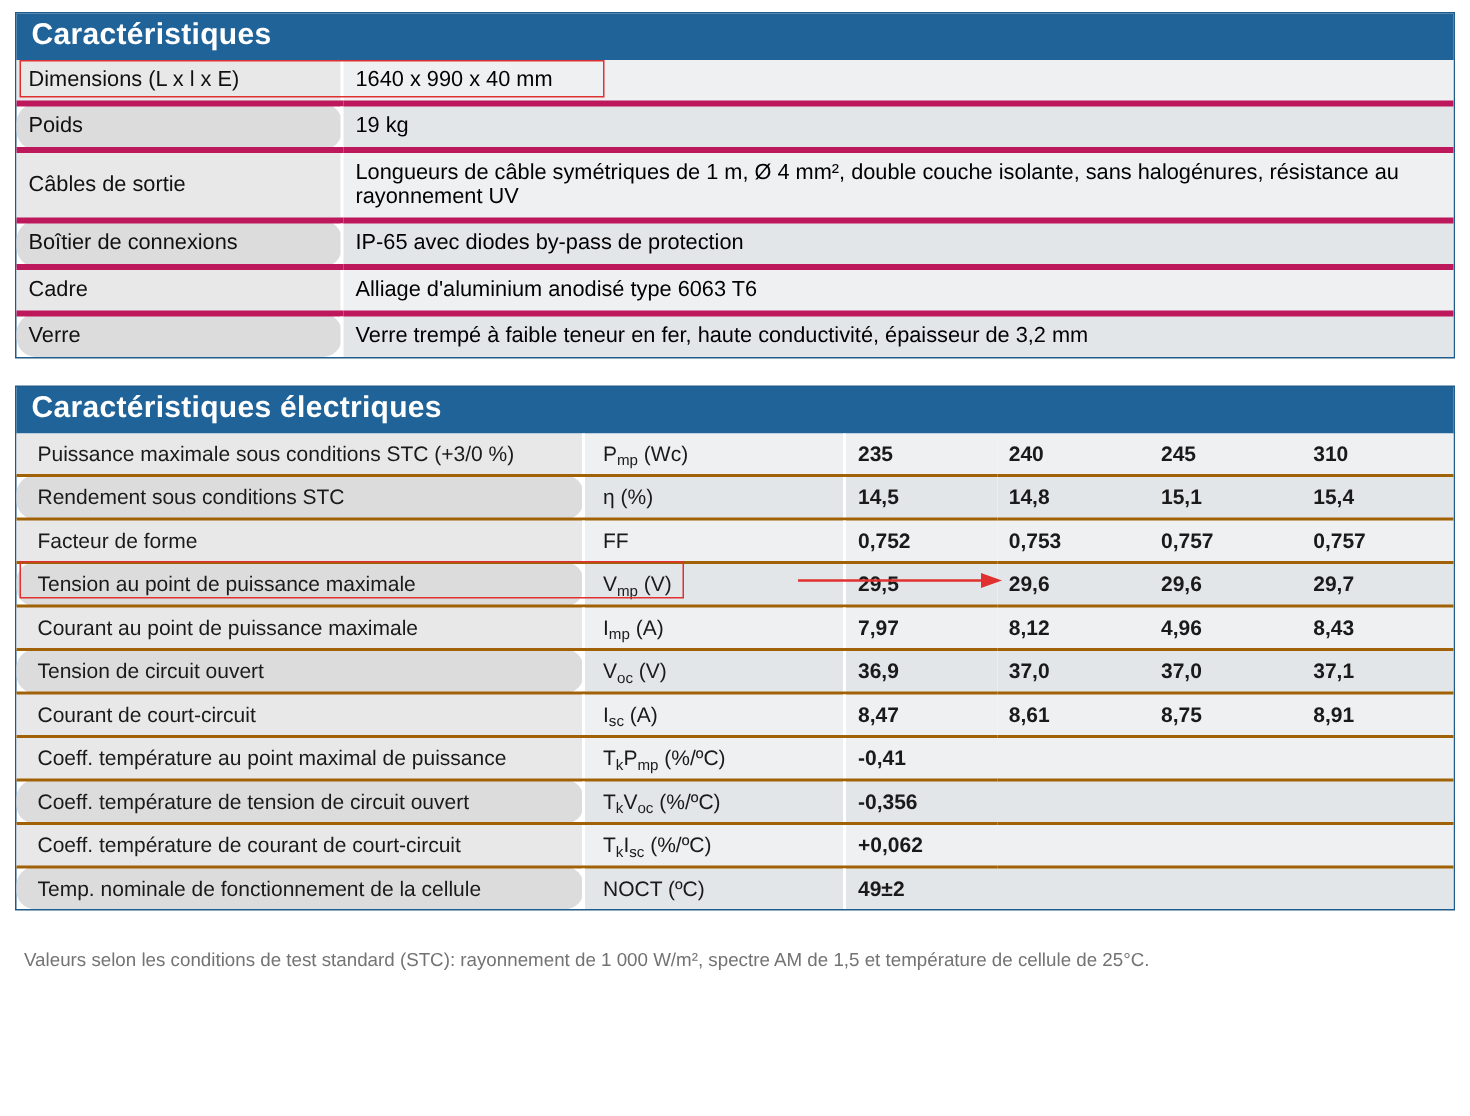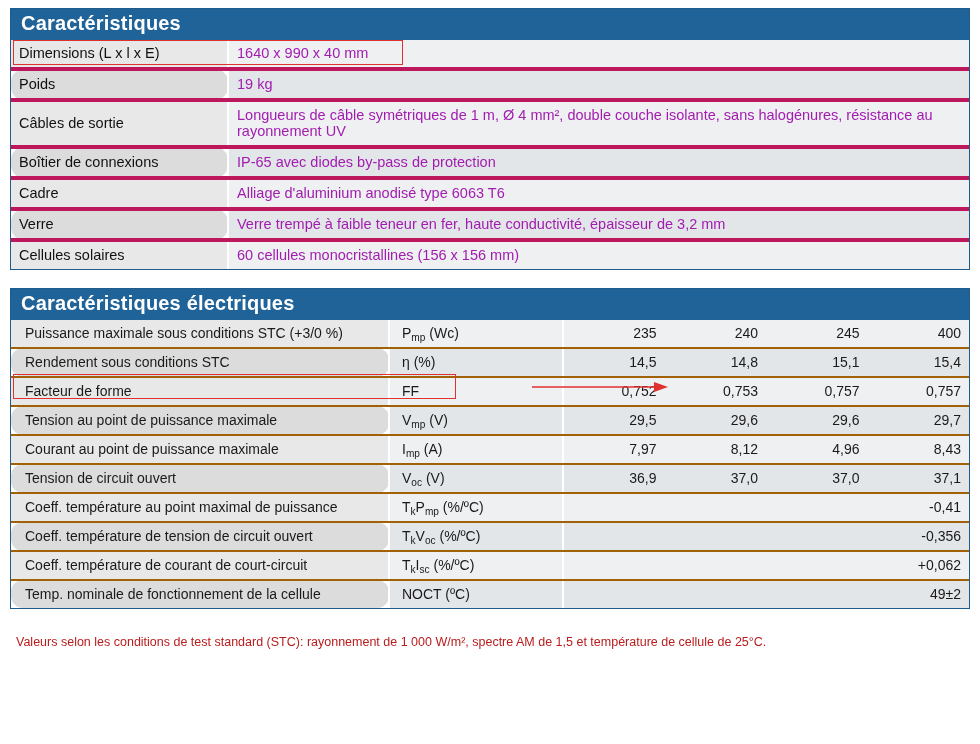--- a/index.html
+++ b/index.html
@@ -52,21 +52,21 @@
 
   
   .feat td.label {
     width: 200px;
     background: #e8e8e8;
     color: #111;
     border-right: 2px solid #ffffff;
   }
   .feat td.value {
     background: #eef0f2;
-    color: #a21caf;
+    color: #000000;
     margin-top: 16px;
   }
   .feat tr.alt td.label { background: #dcdcdc; border-radius: 13px; }
   .feat tr.alt td.value { background: #e3e6e9; }
   .feat tr td { border-bottom: 4px solid #be185d; }
   .feat tr:last-child td { border-bottom: none; }
 
   
   .elec td {
     font-size: 14px;
@@ -77,31 +77,32 @@
     background: #e8e8e8;
     padding-left: 14px;
   }
   .elec td.sym {
     width: 152px;
     background: #eef0f2;
     padding-left: 12px;
   }
   .elec td.num {
     background: #eef0f2;
-    text-align: right;
+    text-align: left;
+    font-weight: bold;
   }
   .elec tr.alt td.desc { background: #dcdcdc; border-radius: 12px; }
   .elec tr.alt td.sym,
   .elec tr.alt td.num { background: #e3e6e9; }
   .elec tr:last-child td { border-bottom: none; }
   .elec td.sym { border-left: 2px solid #ffffff; border-right: 2px solid #ffffff; }
 
   .footnote {
     font-size: 12.5px;
-    color: #b91c1c;
+    color: #737373;
     padding: 8px 4px 0 6px;
   }
 
   sub { font-size: 0.72em; vertical-align: baseline; position: relative; top: 0.28em; }
 
   
   .anno-box {
     position: absolute;
     border: 1.6px solid #e03030;
     box-sizing: border-box;
@@ -141,40 +142,36 @@
           <td class="value">IP-65 avec diodes by-pass de protection</td>
         </tr>
         <tr>
           <td class="label">Cadre</td>
           <td class="value">Alliage d'aluminium anodisé  type 6063 T6</td>
         </tr>
         <tr class="alt">
           <td class="label">Verre</td>
           <td class="value">Verre trempé à faible teneur en fer, haute conductivité, épaisseur de 3,2 mm</td>
         </tr>
-        <tr>
-          <td class="label">Cellules solaires</td>
-          <td class="value">60 cellules monocristallines (156 x 156 mm)</td>
-        </tr>
       </tbody>
     </table>
   </div>
 
   <div class="section">
     <div class="section-title">Caractéristiques électriques</div>
     <table class="elec">
       <tbody>
 
         <tr>
           <td class="desc">Puissance maximale sous conditions STC (+3/0 %)</td>
           <td class="sym">P<sub>mp</sub> (Wc)</td>
           <td class="num">235</td>
           <td class="num">240</td>
           <td class="num">245</td>
-          <td class="num">400</td>
+          <td class="num">310</td>
         </tr>
 
         <tr class="alt">
           <td class="desc">Rendement sous conditions STC</td>
           <td class="sym">η (%)</td>
           <td class="num">14,5</td>
           <td class="num">14,8</td>
           <td class="num">15,1</td>
           <td class="num">15,4</td>
         </tr>
@@ -208,20 +205,28 @@
 
         <tr class="alt">
           <td class="desc">Tension de circuit ouvert</td>
           <td class="sym">V<sub>oc</sub> (V)</td>
           <td class="num">36,9</td>
           <td class="num">37,0</td>
           <td class="num">37,0</td>
           <td class="num">37,1</td>
         </tr>
 
+        <tr>
+          <td class="desc">Courant de court-circuit</td>
+          <td class="sym">I<sub>sc</sub> (A)</td>
+          <td class="num">8,47</td>
+          <td class="num">8,61</td>
+          <td class="num">8,75</td>
+          <td class="num">8,91</td>
+        </tr>
 
 
         <tr>
           <td class="desc">Coeff. température au point maximal de puissance</td>
           <td class="sym">T<sub>k</sub>P<sub>mp</sub> (%/ºC)</td>
           <td class="num" colspan="4">-0,41</td>
         </tr>
 
         <tr class="alt">
           <td class="desc">Coeff. température de tension de circuit ouvert</td>

